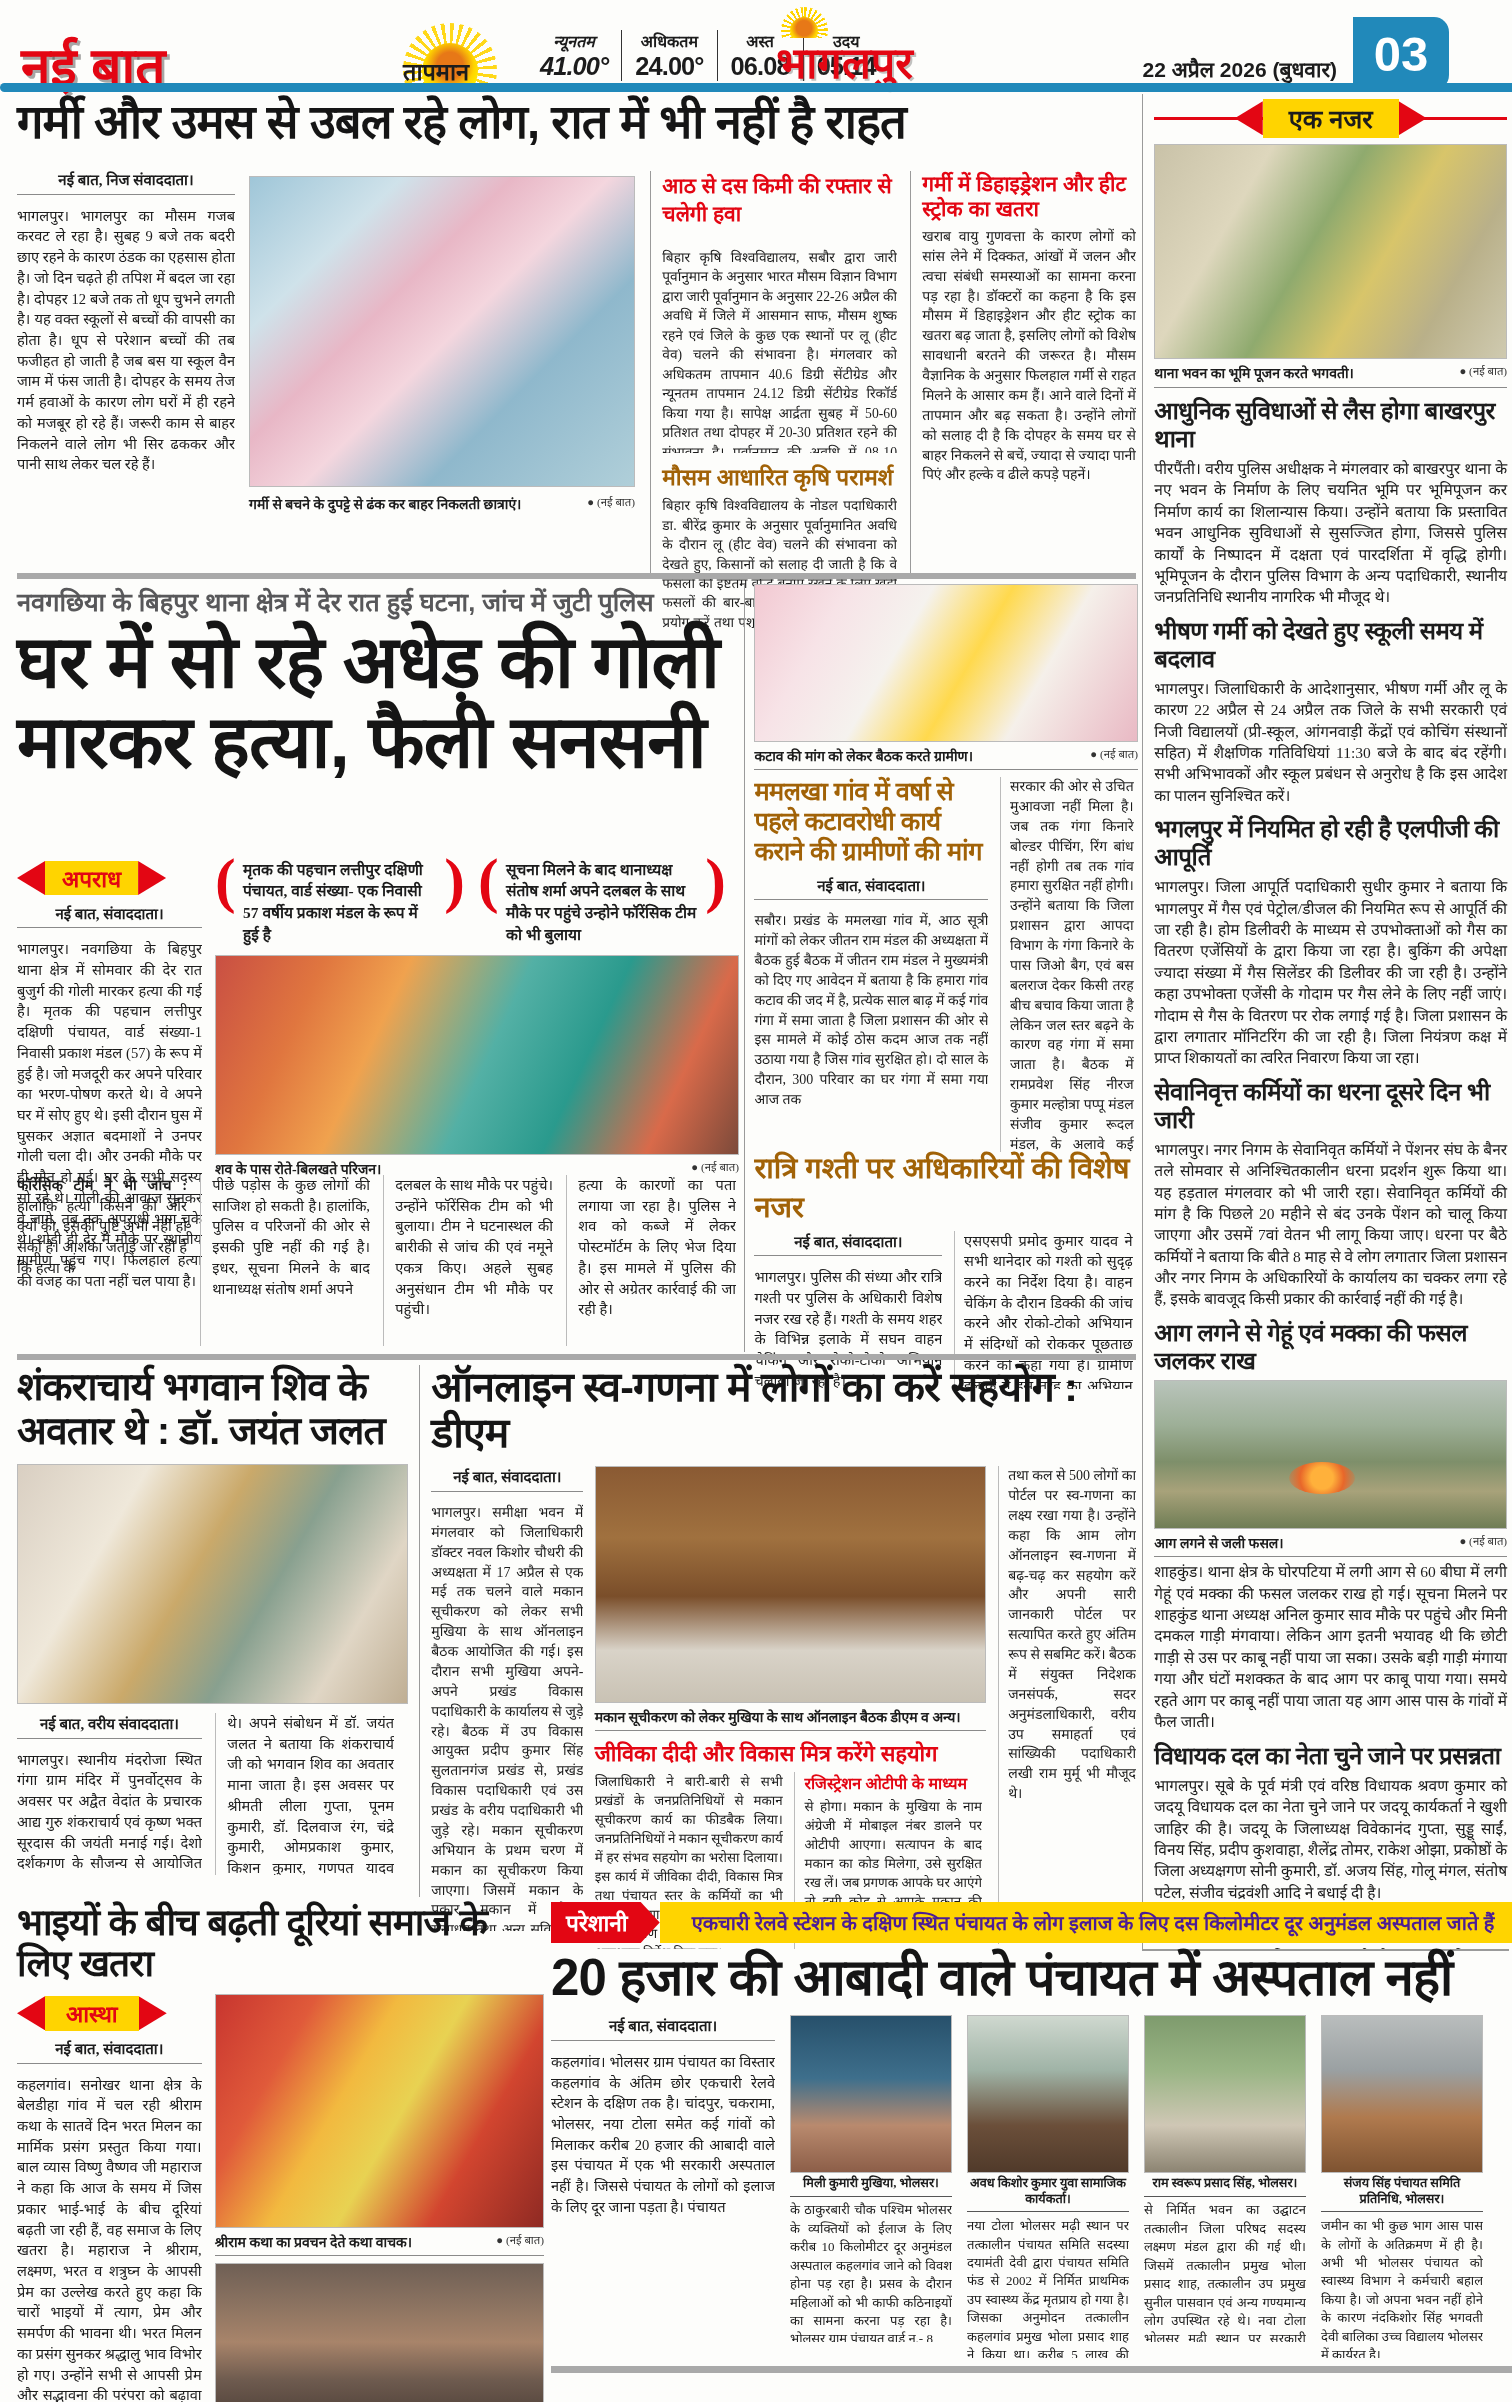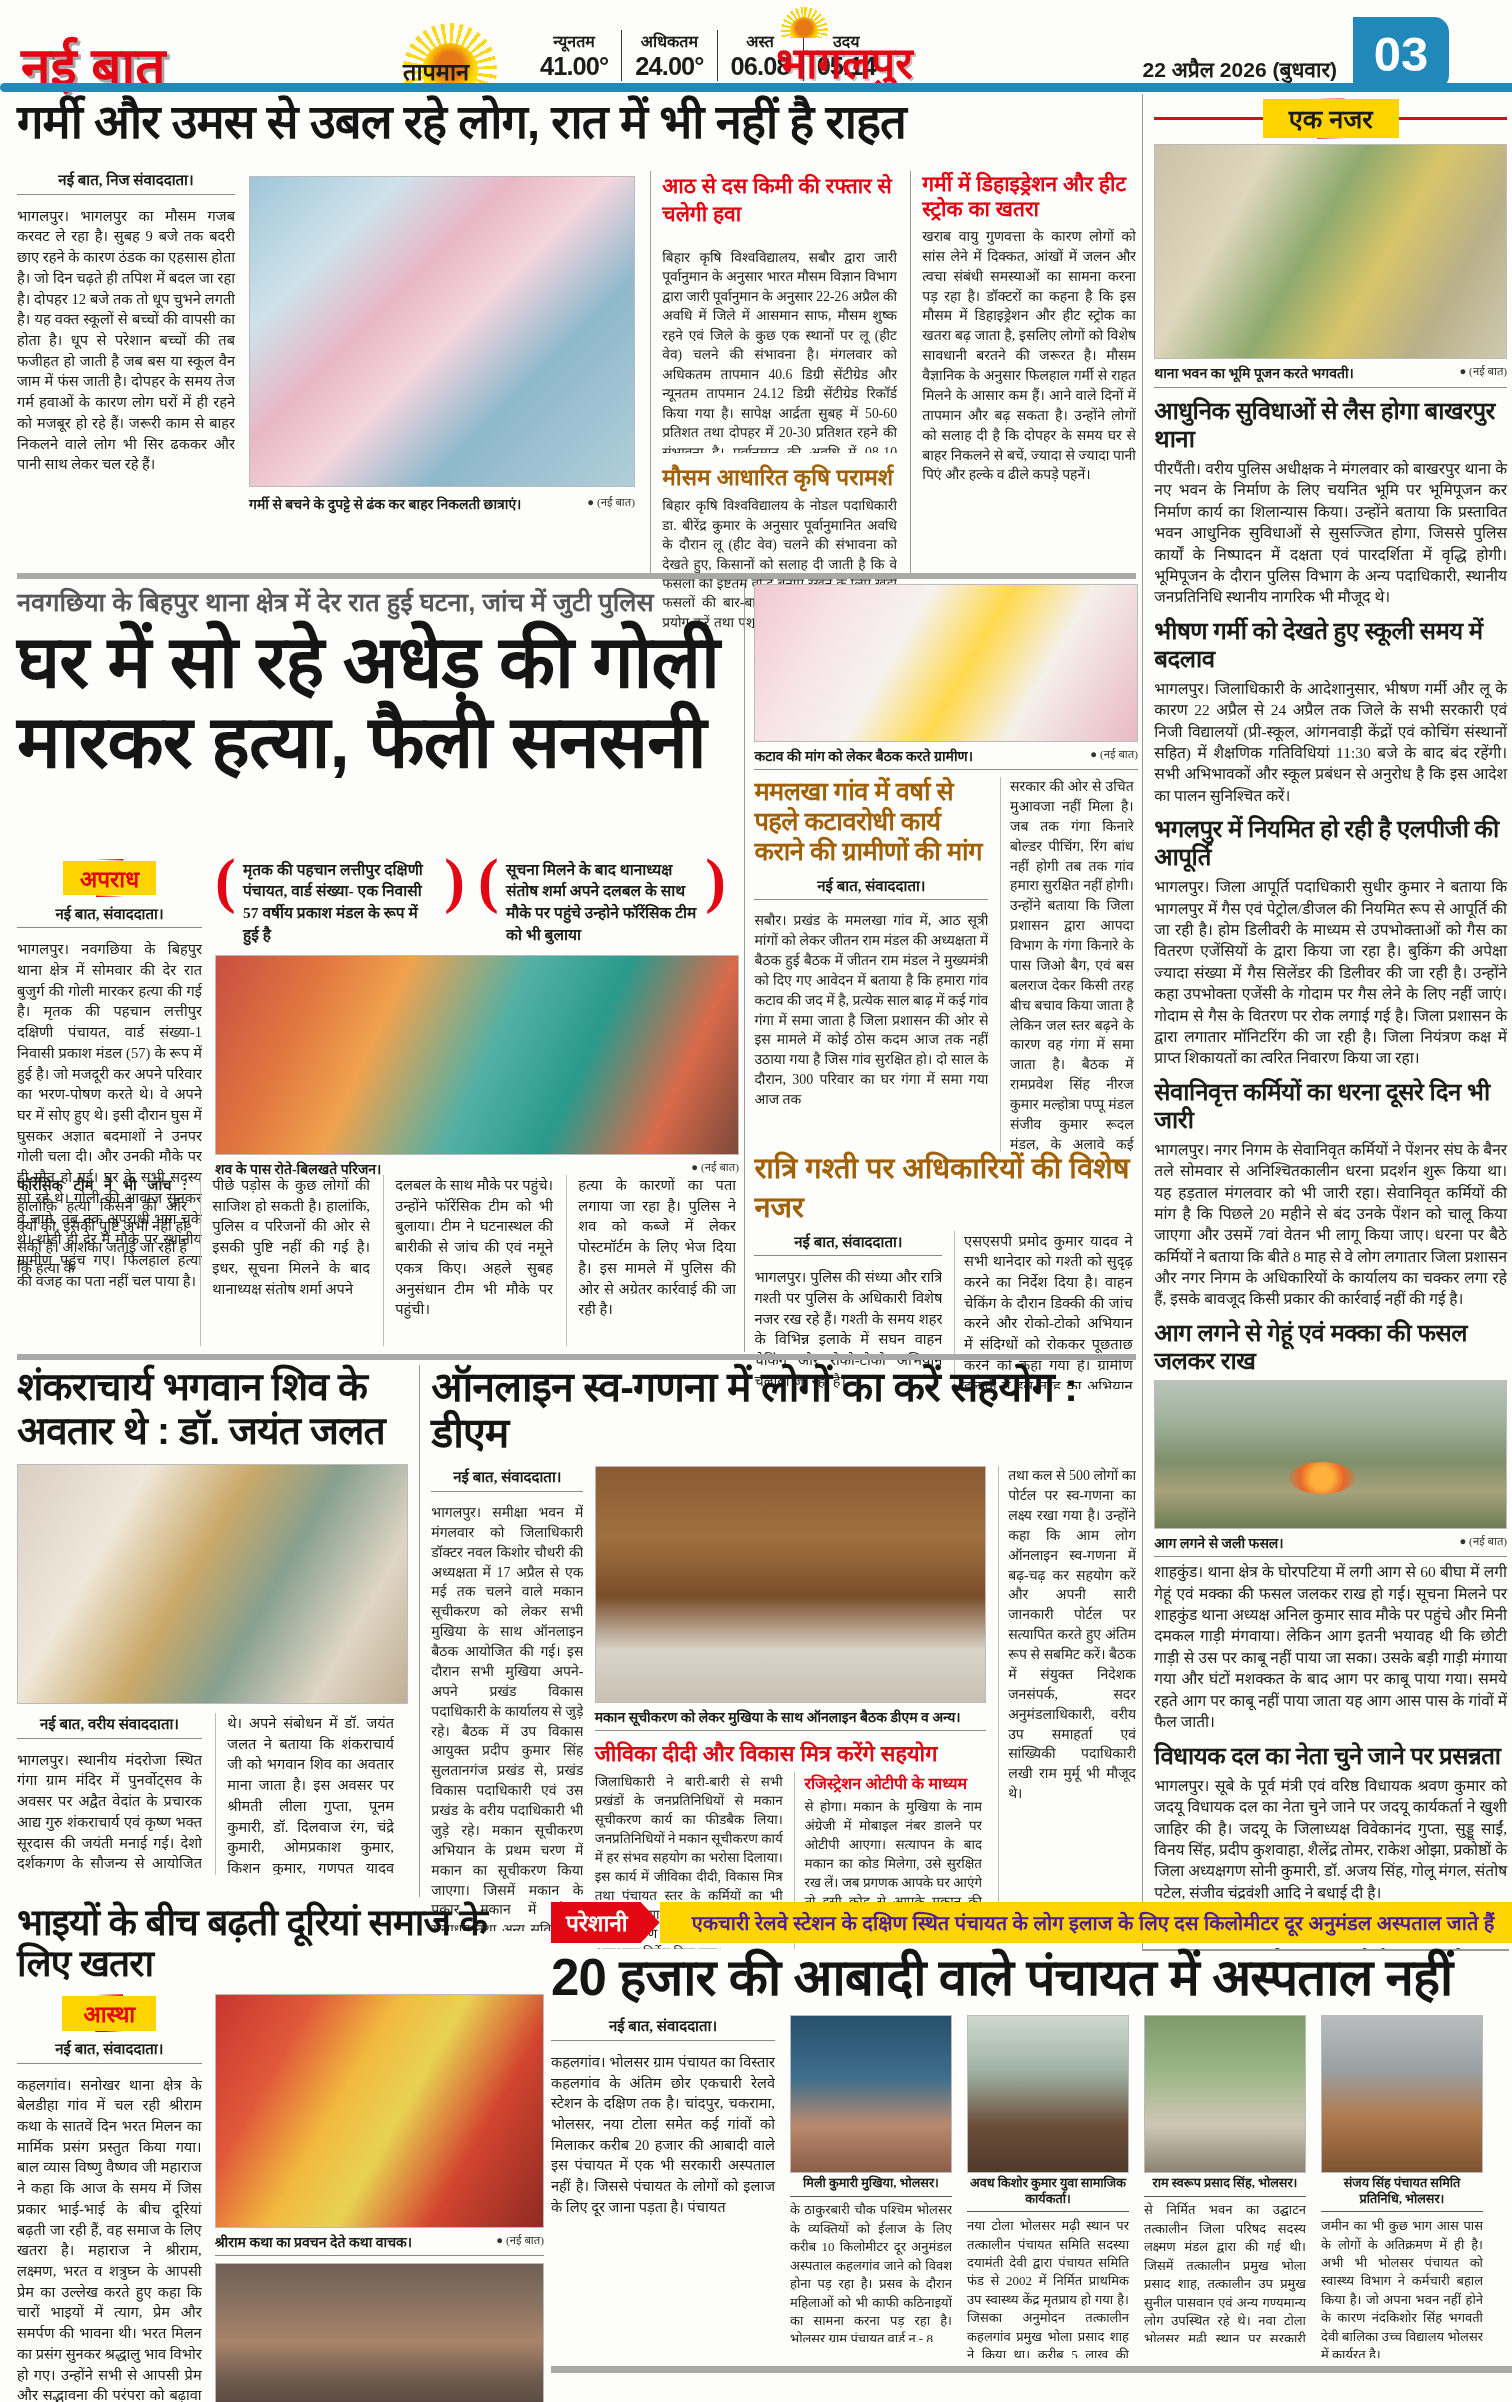--- a/index.html
+++ b/index.html
@@ -10,21 +10,21 @@
   .masthead { position:absolute; left:0; top:0; width:1512px; height:94px; }
   .logo { position:absolute; left:21px; top:28px; font-family:"Liberation Sans",sans-serif; font-weight:800; font-size:53px; color:#e30613; text-shadow:2.8px 2.8px 0 rgba(60,60,60,.45); }
   .sunburst { position:absolute; left:394px; top:17px; width:113px; height:66px; overflow:hidden; }
   .sunburst .rays { position:absolute; left:9.4px; top:5.6px; width:94px; height:94px; border-radius:50%;
       background: repeating-conic-gradient(#ffd400 0 5deg, rgba(255,212,0,0) 5deg 12deg); opacity:.9; }
   .sunburst .core { position:absolute; left:28px; top:26px; width:56px; height:56px; border-radius:50%;
       background: radial-gradient(circle at 50% 40%, #e77817 0 30%, #ffd400 55%, #fff200 75%, rgba(255,242,0,0) 100%); }
   .temp-label { position:absolute; left:403px; top:55px; font-family:"Liberation Sans",sans-serif; font-weight:700; font-size:23.5px; }
   .weather { position:absolute; left:527px; top:30px; display:flex; }
   .wcell { padding:0 13px; border-left:1.9px solid #333; text-align:center; }
-  .wcell:first-child { border-left:none; }
+  .wcell:first-child { border-left:none;font-style:italic; }
   .wlabel { font-size:16px; font-weight:700; font-family:"Liberation Sans",sans-serif; }
   .wvalue { font-size:25.4px; font-weight:800; font-family:"Liberation Sans",sans-serif; letter-spacing:-0.9px; }
   .sun-small { position:absolute; left:774px; top:5.6px; width:60px; height:32px; overflow:hidden; }
   .sun-small .rays { position:absolute; left:6.6px; top:1.9px; width:47px; height:47px; border-radius:50%;
       background: repeating-conic-gradient(#ffd400 0 6deg, rgba(255,212,0,0) 6deg 14deg); }
   .sun-small .core { position:absolute; left:16px; top:11.3px; width:28px; height:28px; border-radius:50%;
       background: radial-gradient(circle at 50% 40%, #e77817 0 35%, #ffd400 60%, rgba(255,242,0,0) 100%); }
   .edition { position:absolute; left:694px; top:32px; width:301px; text-align:center; font-family:"Liberation Sans",sans-serif; font-weight:800; font-size:43px; color:#e30613; text-shadow:1.9px 1.9px 0 rgba(80,80,80,.35); }
   .dateline { position:absolute; left:1064px; top:55px; width:273px; text-align:right; font-family:"Liberation Sans",sans-serif; font-weight:700; font-size:21px; }
   .pagebox { position:absolute; left:1353px; top:17px; width:96px; height:73px; background:#2189ba; border-radius:0 15px 15px 0; color:#fff; display:flex; align-items:center; justify-content:center; font-family:"Liberation Sans",sans-serif; font-weight:800; font-size:49px; }
@@ -35,21 +35,21 @@
   .byline { text-align:center; font-weight:700; font-size:15px; padding-bottom:4.7px; border-bottom:0.9px solid #8a8a8a; margin-bottom:11px; }
   .body-txt { font-size:14.6px; line-height:1.42; text-align:justify; }
   .cap-row { display:flex; justify-content:space-between; align-items:flex-start; font-weight:700; font-size:14px; padding-top:3.8px; }
   .cap-row .credit { font-weight:400; font-size:11.3px; white-space:nowrap; color:#333; }
   .red-head { color:#e30613; font-family:"Liberation Sans",sans-serif; font-weight:800; }
   .blk-head { font-family:"Liberation Sans",sans-serif; font-weight:800; color:#a16207; }
   .ph { border:0.9px solid #bbb; }
   .hdiv { position:absolute; height:5.6px; background:#a9a9a9; }
 
   
-  .sec-banner { position:relative; display:flex; align-items:center; height:41px;flex-direction:column; }
+  .sec-banner { position:relative; display:flex; align-items:center; height:41px; }
   .sec-banner .rline { position:absolute; left:0; right:0; top:19px; height:2.8px; background:#e30613; }
   .sec-banner .chev { position:relative; width:28px; height:34px; background:#e30613; }
   .sec-banner .chev.l { clip-path:polygon(100% 0, 100% 100%, 0 50%); }
   .sec-banner .chev.r { clip-path:polygon(0 0, 0 100%, 100% 50%); }
   .sec-banner .bx { position:relative; background:#ffd400; padding:2.8px 26px; font-family:"Liberation Sans",sans-serif; font-weight:800; font-size:25.4px; }
 
   
   .pq { position:relative; padding:3.8px 28px 0 28px; font-weight:700; font-size:15.5px; line-height:1.4; }
   .pq:before { content:"("; position:absolute; left:0; top:-5.6px; font-size:62px; line-height:1; color:#e30613; font-weight:700; }
   .pq:after { content:")"; position:absolute; right:0; top:-5.6px; font-size:62px; line-height:1; color:#e30613; font-weight:700; }

